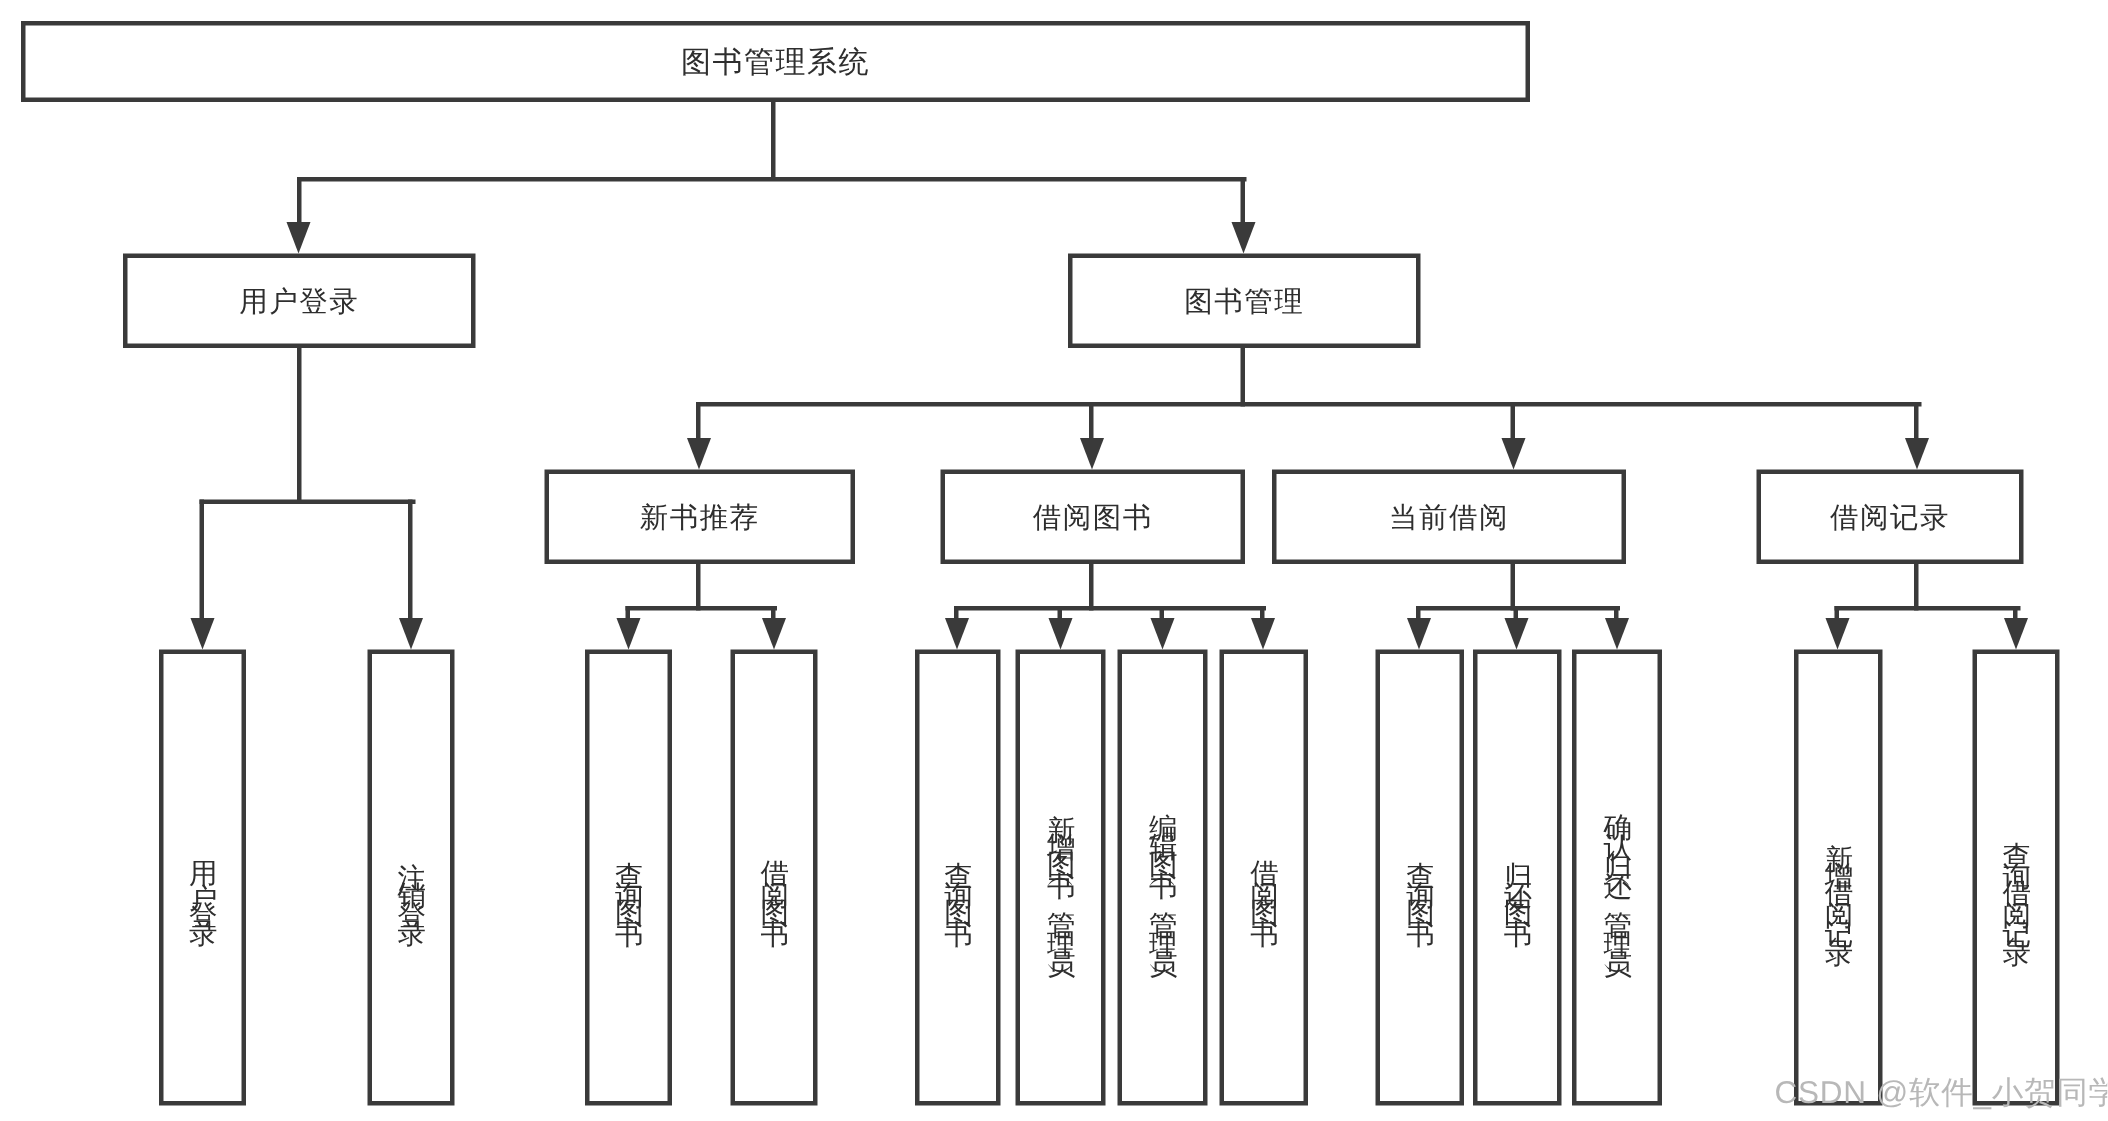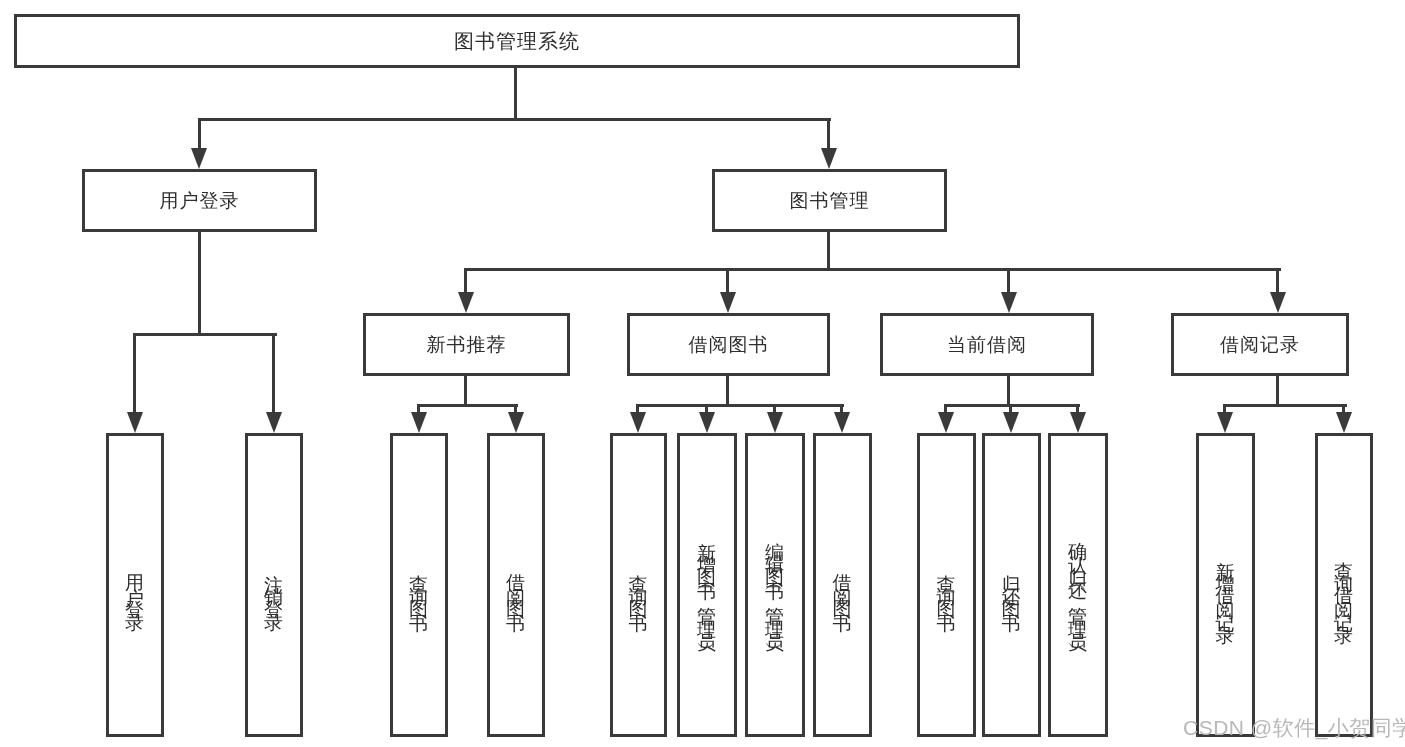--- a/index.html
+++ b/index.html
@@ -31,21 +31,21 @@
 
 <div class="stage">
 
   <div class="box root" style="left:14px;top:14px;width:1006px;height:54px">图书管理系统</div>
 
   <div class="box" style="left:82px;top:169px;width:235px;height:63px">用户登录</div>
   <div class="box" style="left:712px;top:169px;width:235px;height:63px">图书管理</div>
 
   <div class="box" style="left:363px;top:313px;width:207px;height:63px">新书推荐</div>
   <div class="box" style="left:627px;top:313px;width:203px;height:63px">借阅图书</div>
-  <div class="box" style="left:880px;top:313px;width:214px;height:63px">当前借阅</div>
+  <div class="box" style="left:848px;top:313px;width:236px;height:63px">当前借阅</div>
   <div class="box" style="left:1171px;top:313px;width:178px;height:63px">借阅记录</div>
 
   <div class="box leaf" style="left:106px;top:433px;width:58px;height:304px">用户登录</div>
   <div class="box leaf" style="left:245px;top:433px;width:58px;height:304px">注销登录</div>
 
   <div class="box leaf" style="left:390px;top:433px;width:58px;height:304px">查询图书</div>
   <div class="box leaf" style="left:487px;top:433px;width:58px;height:304px">借阅图书</div>
 
   <div class="box leaf" style="left:610px;top:433px;width:57px;height:304px">查询图书</div>
   <div class="box leaf" style="left:677px;top:433px;width:60px;height:304px">新增图书（管理员）</div>

